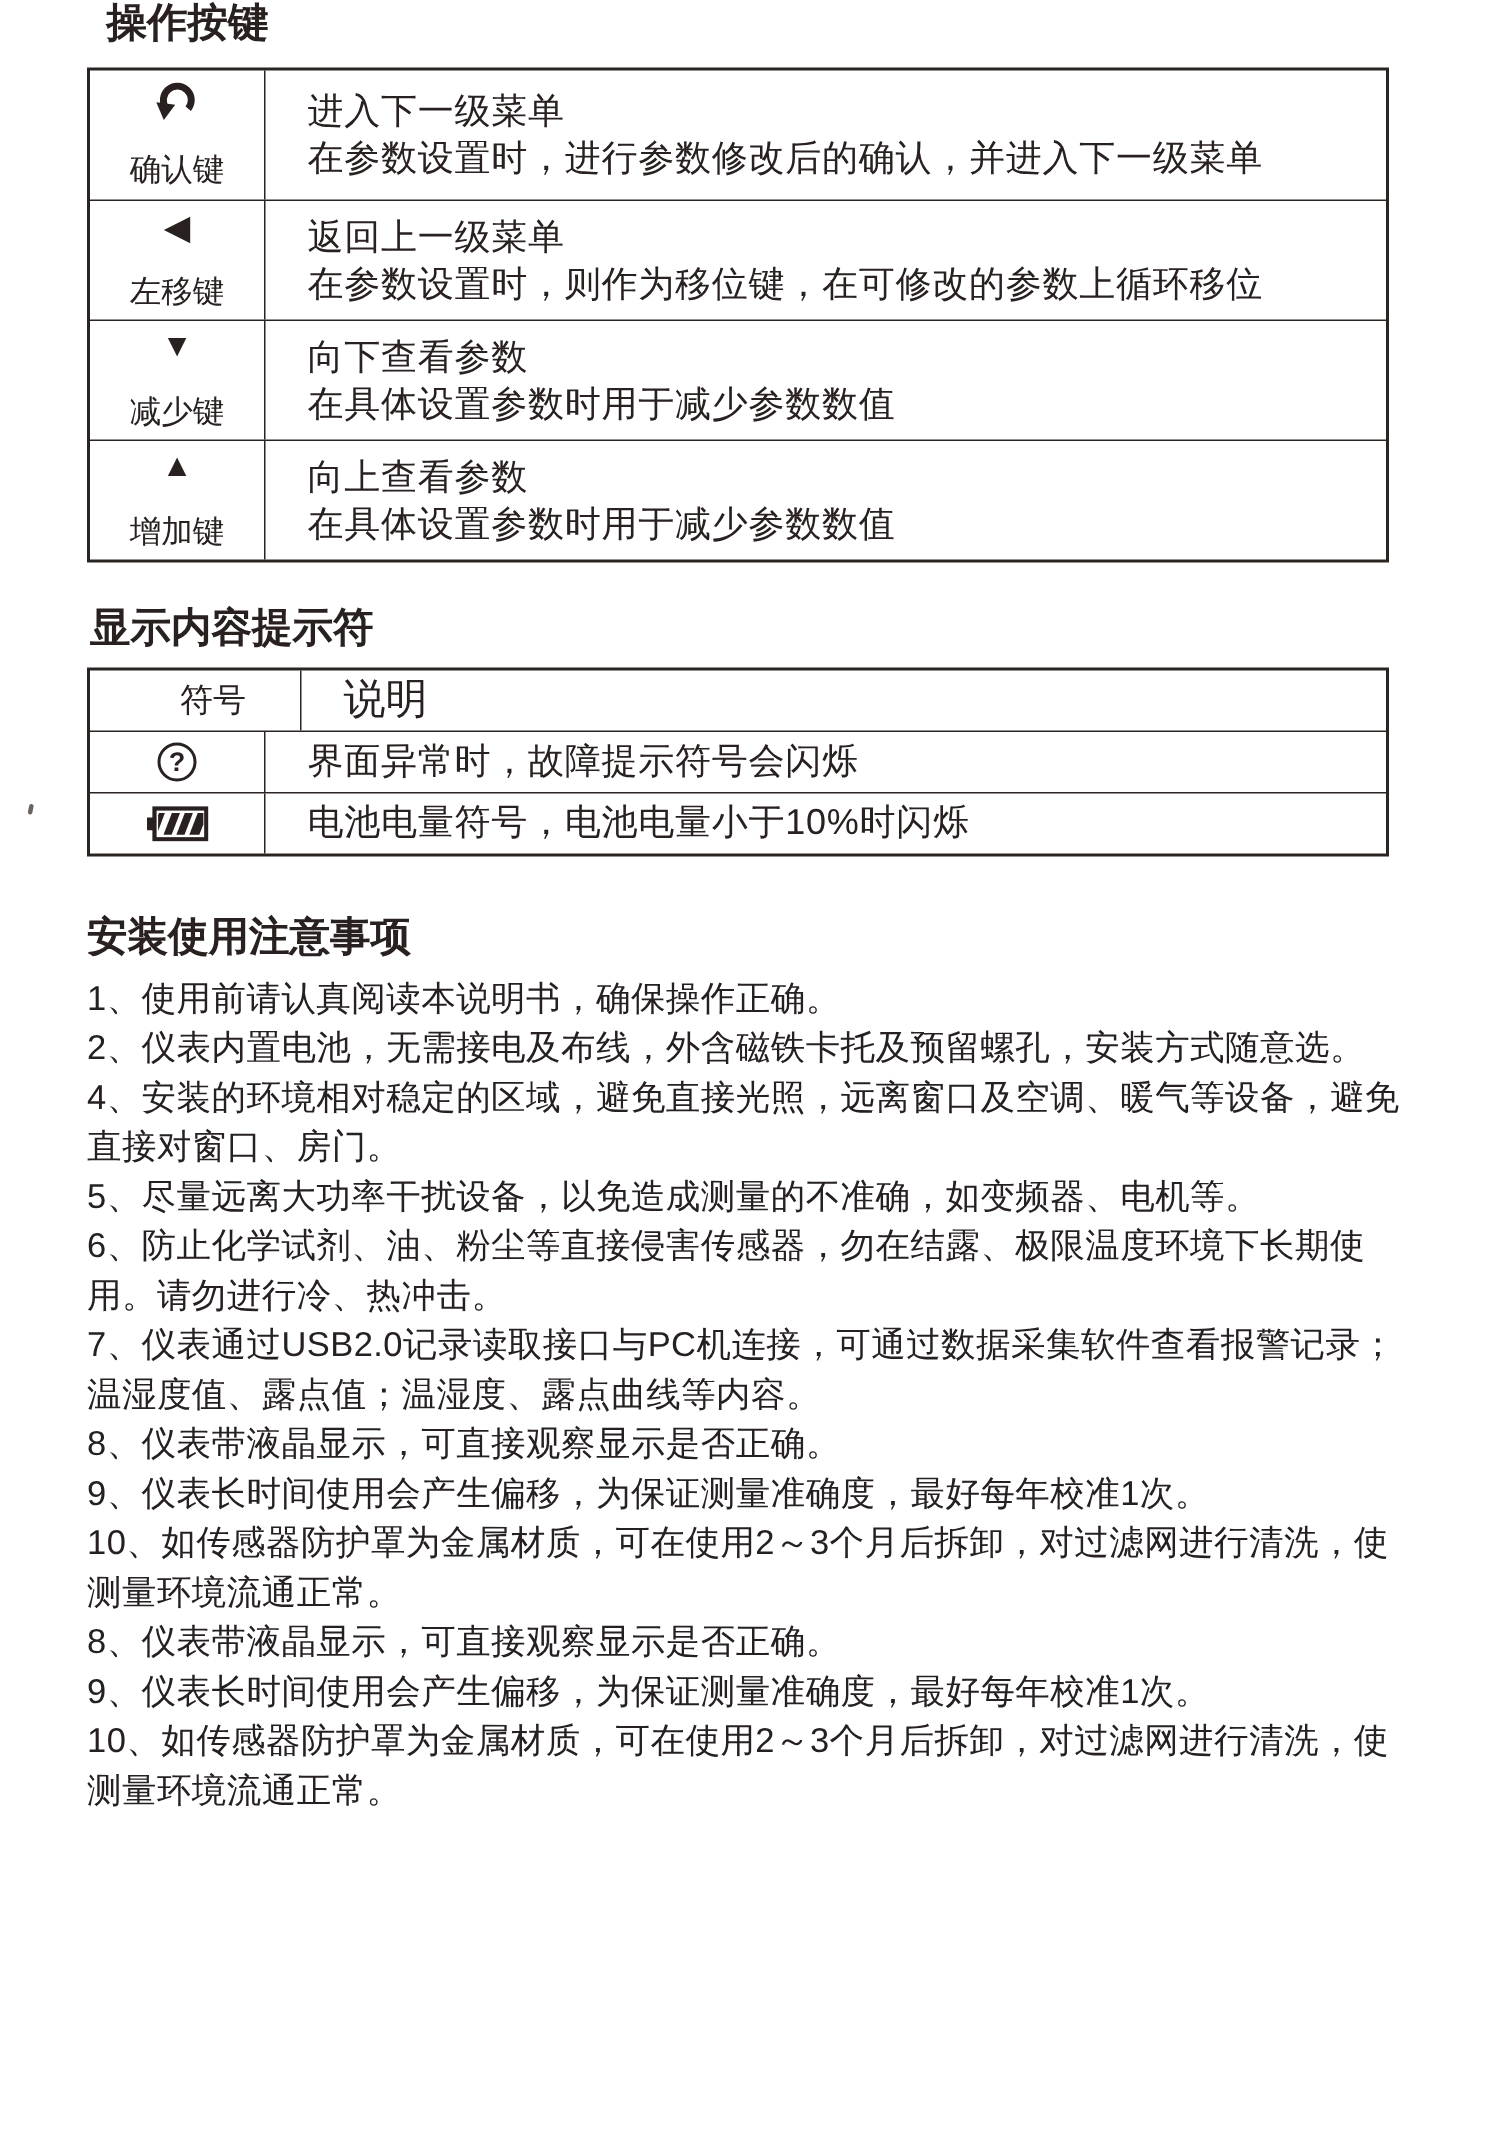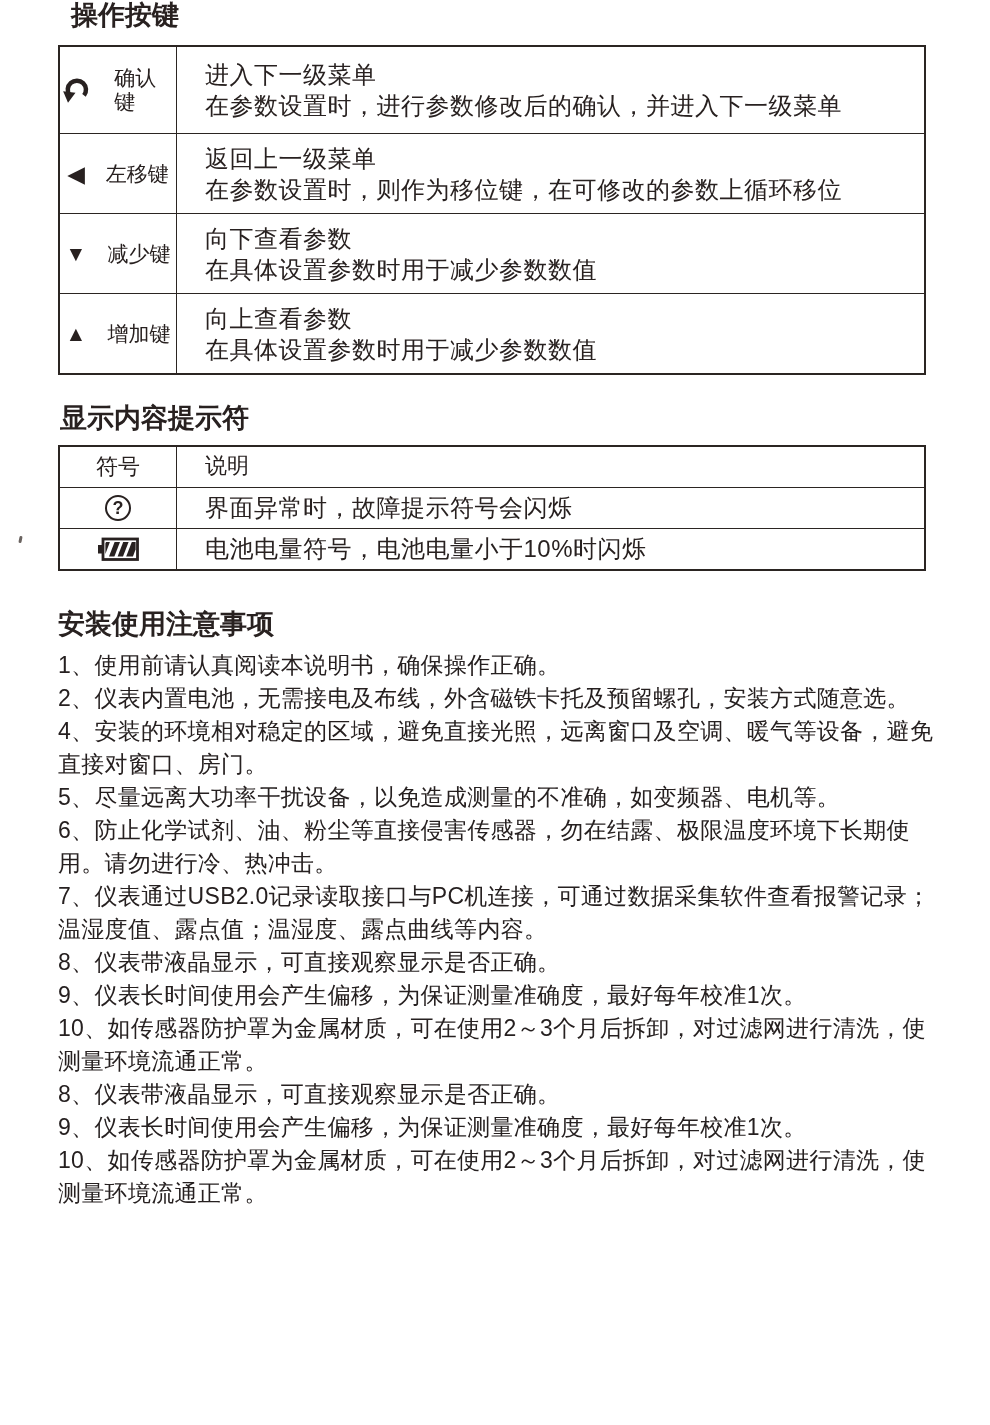--- a/index.html
+++ b/index.html
@@ -17,35 +17,35 @@
   #title-symbols{margin-top:28px;margin-left:2px;margin-bottom:12px;}
   #title-notes{margin-top:38px;margin-bottom:10px;}
 
   .tbl{border:2px solid #2b2522;width:864px;}
   .tbl-row{display:flex;border-top:1.5px solid #2b2522;align-items:stretch;}
   .tbl-row:first-child{border-top:none;}
   .keys .tbl-row{height:79px;}
   .keys .tbl-row:first-child{height:86px;}
   .cell-sym{
     width:116px;flex:0 0 116px;border-right:1.5px solid #2b2522;
-    display:flex;flex-direction:row;align-items:center;justify-content:center;gap:21px;
+    display:flex;flex-direction:column;align-items:center;justify-content:center;gap:21px;
   }
   .cell-desc{
     flex:1;display:flex;flex-direction:column;justify-content:center;
     padding:0 8px 0 28px;font-size:24px;font-weight:500;line-height:31px;
     letter-spacing:0.5px;
   }
   .key-glyph{font-size:21px;line-height:22px;color:#282120;}
   .key-label{font-size:21px;font-weight:500;line-height:24px;}
 
   .symbols .hdr-row{height:38px;}
   .symbols .tbl-row{height:40px;}
   .symbols .cell-desc{line-height:40px;display:block;}
-  .hdr-sym{font-size:22px;font-weight:500;line-height:38px;}
-  .hdr-desc{font-size:22px;font-weight:500;line-height:38px;padding:0 8px 0 28px;flex:1;}
+  .hdr-sym{font-size:22px;font-weight:500;line-height:38px;padding-left:24px;}
+  .hdr-desc{font-size:28px;font-weight:500;line-height:38px;padding:0 8px 0 28px;flex:1;}
 
   .q-circle{
     width:26px;height:26px;border:2.5px solid #282120;border-radius:50%;
     display:flex;align-items:center;justify-content:center;
     font-size:18px;font-weight:700;color:#282120;box-sizing:border-box;
   }
 
   .notes{list-style:none;margin:0;padding:0;width:876px;}
   .notes li{
     font-size:23px;font-weight:400;line-height:33px;letter-spacing:0.3px;

